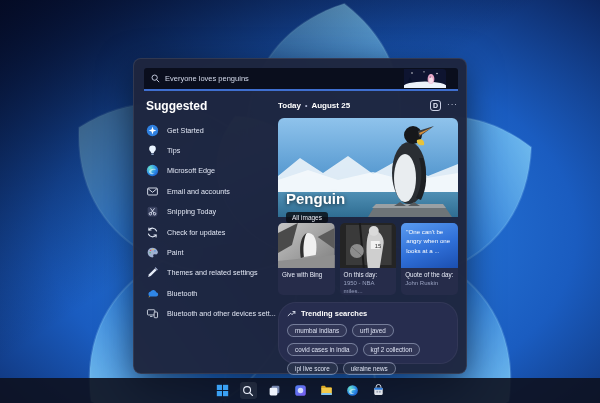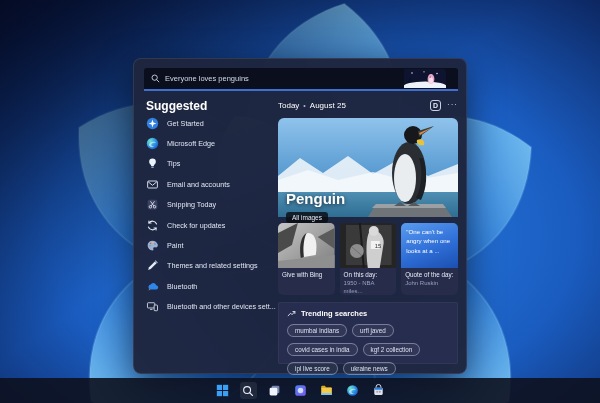--- a/index.html
+++ b/index.html
@@ -16,29 +16,29 @@
   .searchbar { position:absolute; left:10px; top:9px; width:314px; height:23px;
                background:#0a0e1d; border-bottom:2px solid #3f6fd0; border-radius:3px 3px 0 0;
                display:flex; align-items:center; gap:5px; padding:0 12px 0 7px; }
   .searchbar input { flex:1; background:transparent; border:none; outline:none;
                      font-size:7.5px; color:#d5dbec; font-family:inherit; }
   .doodle { width:42px; height:19px; flex:0 0 auto; border-radius:0 3px 0 0; overflow:hidden; }
 
   
   .leftcol { position:absolute; left:12px; top:40px; width:130px; }
   .sug-title { font-size:12px; font-weight:bold; color:#ffffff; }
-  .sitems { }
+  .sitems { margin-top:7px; }
   .sitem { height:20.4px; display:flex; align-items:center; gap:8px; cursor:default; }
   .sitem .ic { width:13px; height:13px; display:flex; align-items:center; justify-content:center; flex:0 0 auto; }
   .slabel { font-size:7.2px; color:#e2e7f4; white-space:nowrap; }
 
   
   .rightcol { position:absolute; left:144px; top:40px; width:180px; }
   .feedhead { display:flex; align-items:center; justify-content:space-between; height:12px; }
-  .fh-left { display:flex; align-items:center; gap:4px; font-size:8px; font-weight:normal; color:#ffffff;text-align:center; }
+  .fh-left { display:flex; align-items:center; gap:4px; font-size:8px; font-weight:bold; color:#ffffff;text-align:center; }
   .fh-dot { color:#aeb6d2; font-size:7px; }
   .fh-right { display:flex; align-items:center; gap:6px; }
   .dbadge { width:11px; height:11px; border:1px solid #c9cfe4; border-radius:3px;
             font-size:7px; font-weight:bold; color:#e6eaf8; display:flex; align-items:center; justify-content:center; }
   .moredots { color:#c9cfe4; font-size:8px; letter-spacing:1px; line-height:1; }
 
   .hero { position:absolute; left:0; top:19px; width:180px; height:111px; border-radius:6px; overflow:hidden; }
   .hero svg { position:absolute; inset:0; }
   .hero-title { position:absolute; left:8px; bottom:22px; font-size:15px; font-weight:bold; color:#fff;
                 text-shadow:0 1px 4px rgba(0,0,0,.65); }
@@ -48,21 +48,21 @@
   .cardrow { position:absolute; left:0; top:124px; width:180px; display:flex; gap:5px; }
   .card { width:56.6px; height:72px; background:#262c4a; border-radius:5px; overflow:hidden; flex:0 0 auto; }
   .cimg { width:100%; height:45px; display:block; }
   .ccap { padding:3px 4px 0 4px; }
   .cap1 { font-size:6.3px; color:#e9edf8; line-height:1.3; }
   .cap2 { font-size:6px; color:#98a1c0; margin-top:1px; line-height:1.3; }
   .cquote { width:100%; height:45px; background:linear-gradient(160deg,#5a9bf0 0%,#2f6fd8 55%,#1b4fb0 100%);
             color:#fff; font-size:6.2px; line-height:1.5; padding:4px 5px; }
 
   .trend { position:absolute; left:0; top:203px; width:180px; height:62px; background:#272d4f;
-           border:1px solid rgba(255,255,255,.05); border-radius:2px; padding:6px 8px; }
+           border:1px solid rgba(255,255,255,.05); border-radius:18px; padding:6px 8px; }
   .thead { display:flex; align-items:center; gap:5px; }
   .ttitle { font-size:7.5px; font-weight:bold; color:#ffffff; }
   .pills { display:flex; flex-wrap:wrap; gap:6px 5px; margin-top:6px; }
   .pill { font-size:6.3px; color:#dde2f2; padding:2px 7px; border:1px solid rgba(200,210,235,.45);
           border-radius:8px; background:rgba(255,255,255,.05); white-space:nowrap; }
 
   
   .taskbar { position:absolute; left:0; right:0; bottom:0; height:25px;
              background:rgba(13,17,31,.9); z-index:6; display:flex; align-items:center; justify-content:center; }
   .ticons { display:flex; align-items:center; gap:9px; }
@@ -137,42 +137,42 @@
                 <circle cx="8" cy="8" r="7" fill="#2f80e0"></circle>
             <path d="M8 3.2 L9.2 6.8 L12.8 8 L9.2 9.2 L8 12.8 L6.8 9.2 L3.2 8 L6.8 6.8 Z" fill="#fff"></path>
               </svg>
           </span>
           <span class="slabel">Get Started</span>
         </div>
 
         <div class="sitem">
           <span class="ic">
             <svg width="13" height="13" viewBox="0 0 16 16">
+              <path d="M8 1.8a4.1 4.1 0 0 1 4.1 4.1c0 1.7-.9 2.6-1.6 3.4-.5.5-.9 1-.9 1.7H6.4c0-.7-.4-1.2-.9-1.7C4.8 8.5 3.9 7.6 3.9 5.9A4.1 4.1 0 0 1 8 1.8z" fill="#eaf4ff"></path>
+              <rect x="6.4" y="11.8" width="3.2" height="1.3" rx=".6" fill="#aac4e8"></rect>
+            </svg>
+          </span>
+          <span class="slabel">Tips</span>
+        </div>
+
+        <div class="sitem">
+          <span class="ic">
+            <svg width="13" height="13" viewBox="0 0 16 16">
               <defs>
                   <radialGradient id="eg1" cx="30%" cy="30%" r="90%">
                 <stop offset="0%" stop-color="#6ee6c8"></stop>
                     <stop offset="55%" stop-color="#2b8fe8"></stop>
                     <stop offset="100%" stop-color="#1b4fc0"></stop>
               </radialGradient>
                 </defs>
               <circle cx="8" cy="8" r="7" fill="url(#eg1)"></circle>
               <path d="M3.5 9.5 C4.5 5.5 11 4.5 12.5 7.5 C11 6.8 6.5 7 6.5 9.5 C6.5 11 8.5 12 10.5 11.5 C8 13.5 4 12.5 3.5 9.5 Z" fill="#cdeff5" opacity=".75"></path>
             </svg>
           </span>
           <span class="slabel">Microsoft Edge</span>
-        </div>
-
-        <div class="sitem">
-          <span class="ic">
-            <svg width="13" height="13" viewBox="0 0 16 16">
-              <path d="M8 1.8a4.1 4.1 0 0 1 4.1 4.1c0 1.7-.9 2.6-1.6 3.4-.5.5-.9 1-.9 1.7H6.4c0-.7-.4-1.2-.9-1.7C4.8 8.5 3.9 7.6 3.9 5.9A4.1 4.1 0 0 1 8 1.8z" fill="#eaf4ff"></path>
-              <rect x="6.4" y="11.8" width="3.2" height="1.3" rx=".6" fill="#aac4e8"></rect>
-            </svg>
-          </span>
-          <span class="slabel">Tips</span>
         </div>
 
         <div class="sitem">
           <span class="ic">
             <svg width="13" height="13" viewBox="0 0 16 16">
               <rect x="2" y="3.7" width="12" height="8.6" rx="1.2" fill="none" stroke="#e6ecf8" stroke-width="1.1"></rect>
               <path d="M2.6 4.6 L8 9 L13.4 4.6" fill="none" stroke="#e6ecf8" stroke-width="1.1"></path>
             </svg>
           </span>
           <span class="slabel">Email and accounts</span>

